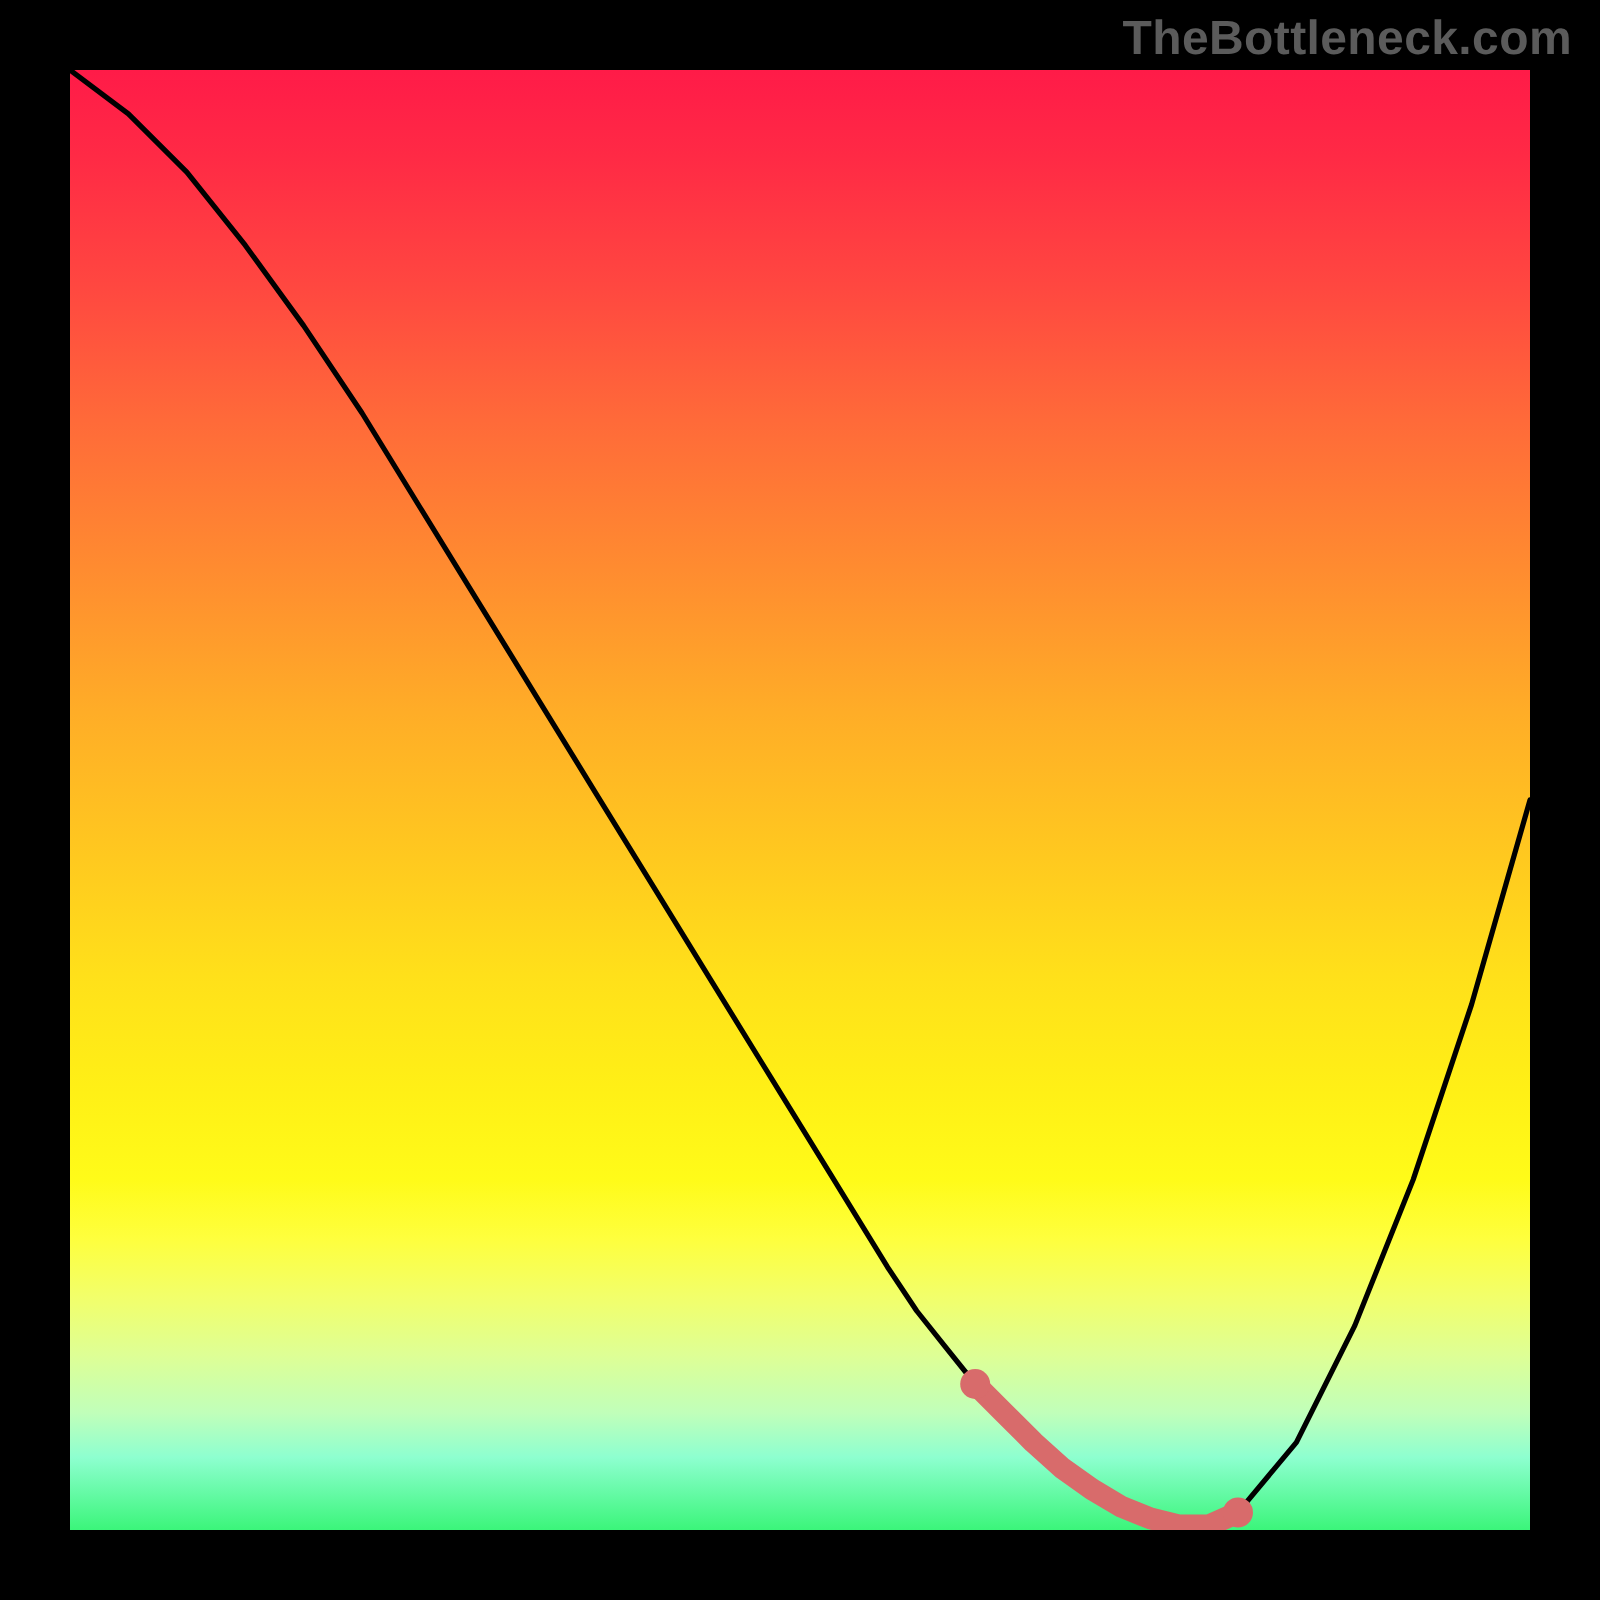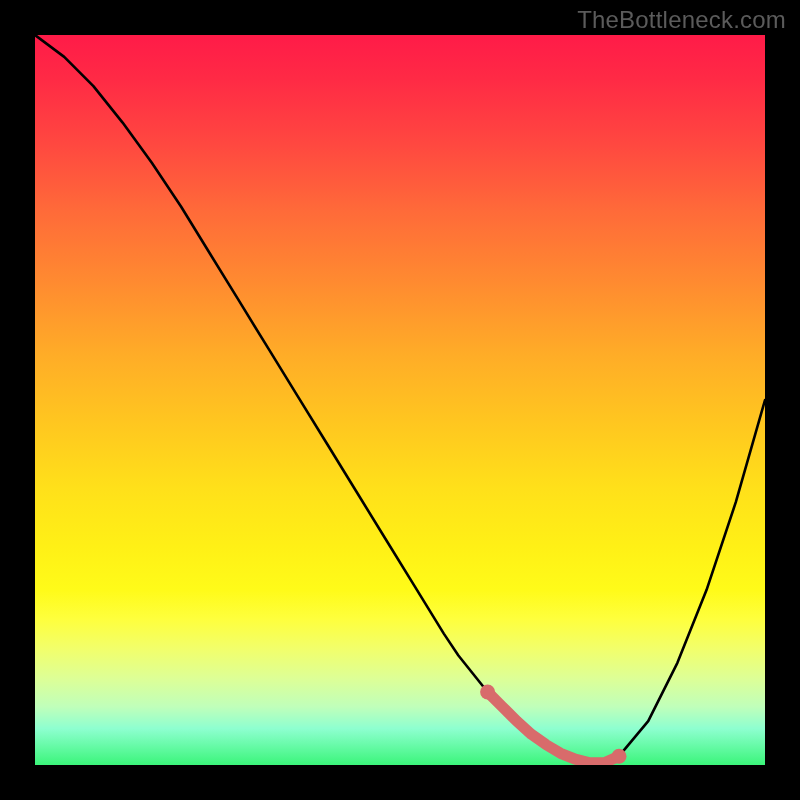--- a/index.html
+++ b/index.html
@@ -9,21 +9,21 @@
     width: 800px;
     height: 800px;
     background: #000;
   }
   .watermark {
     position: absolute;
     top: 6px;
     right: 14px;
     font-family: Arial, Helvetica, sans-serif;
     font-size: 24px;
-    font-weight: normal;
+    font-weight: bold;
     color: #5b5b5b;
     letter-spacing: 0.2px;
     z-index: 10;
   }
   .plot-area {
     position: absolute;
     left: 35px;
     top: 35px;
     width: 730px;
     height: 730px;

